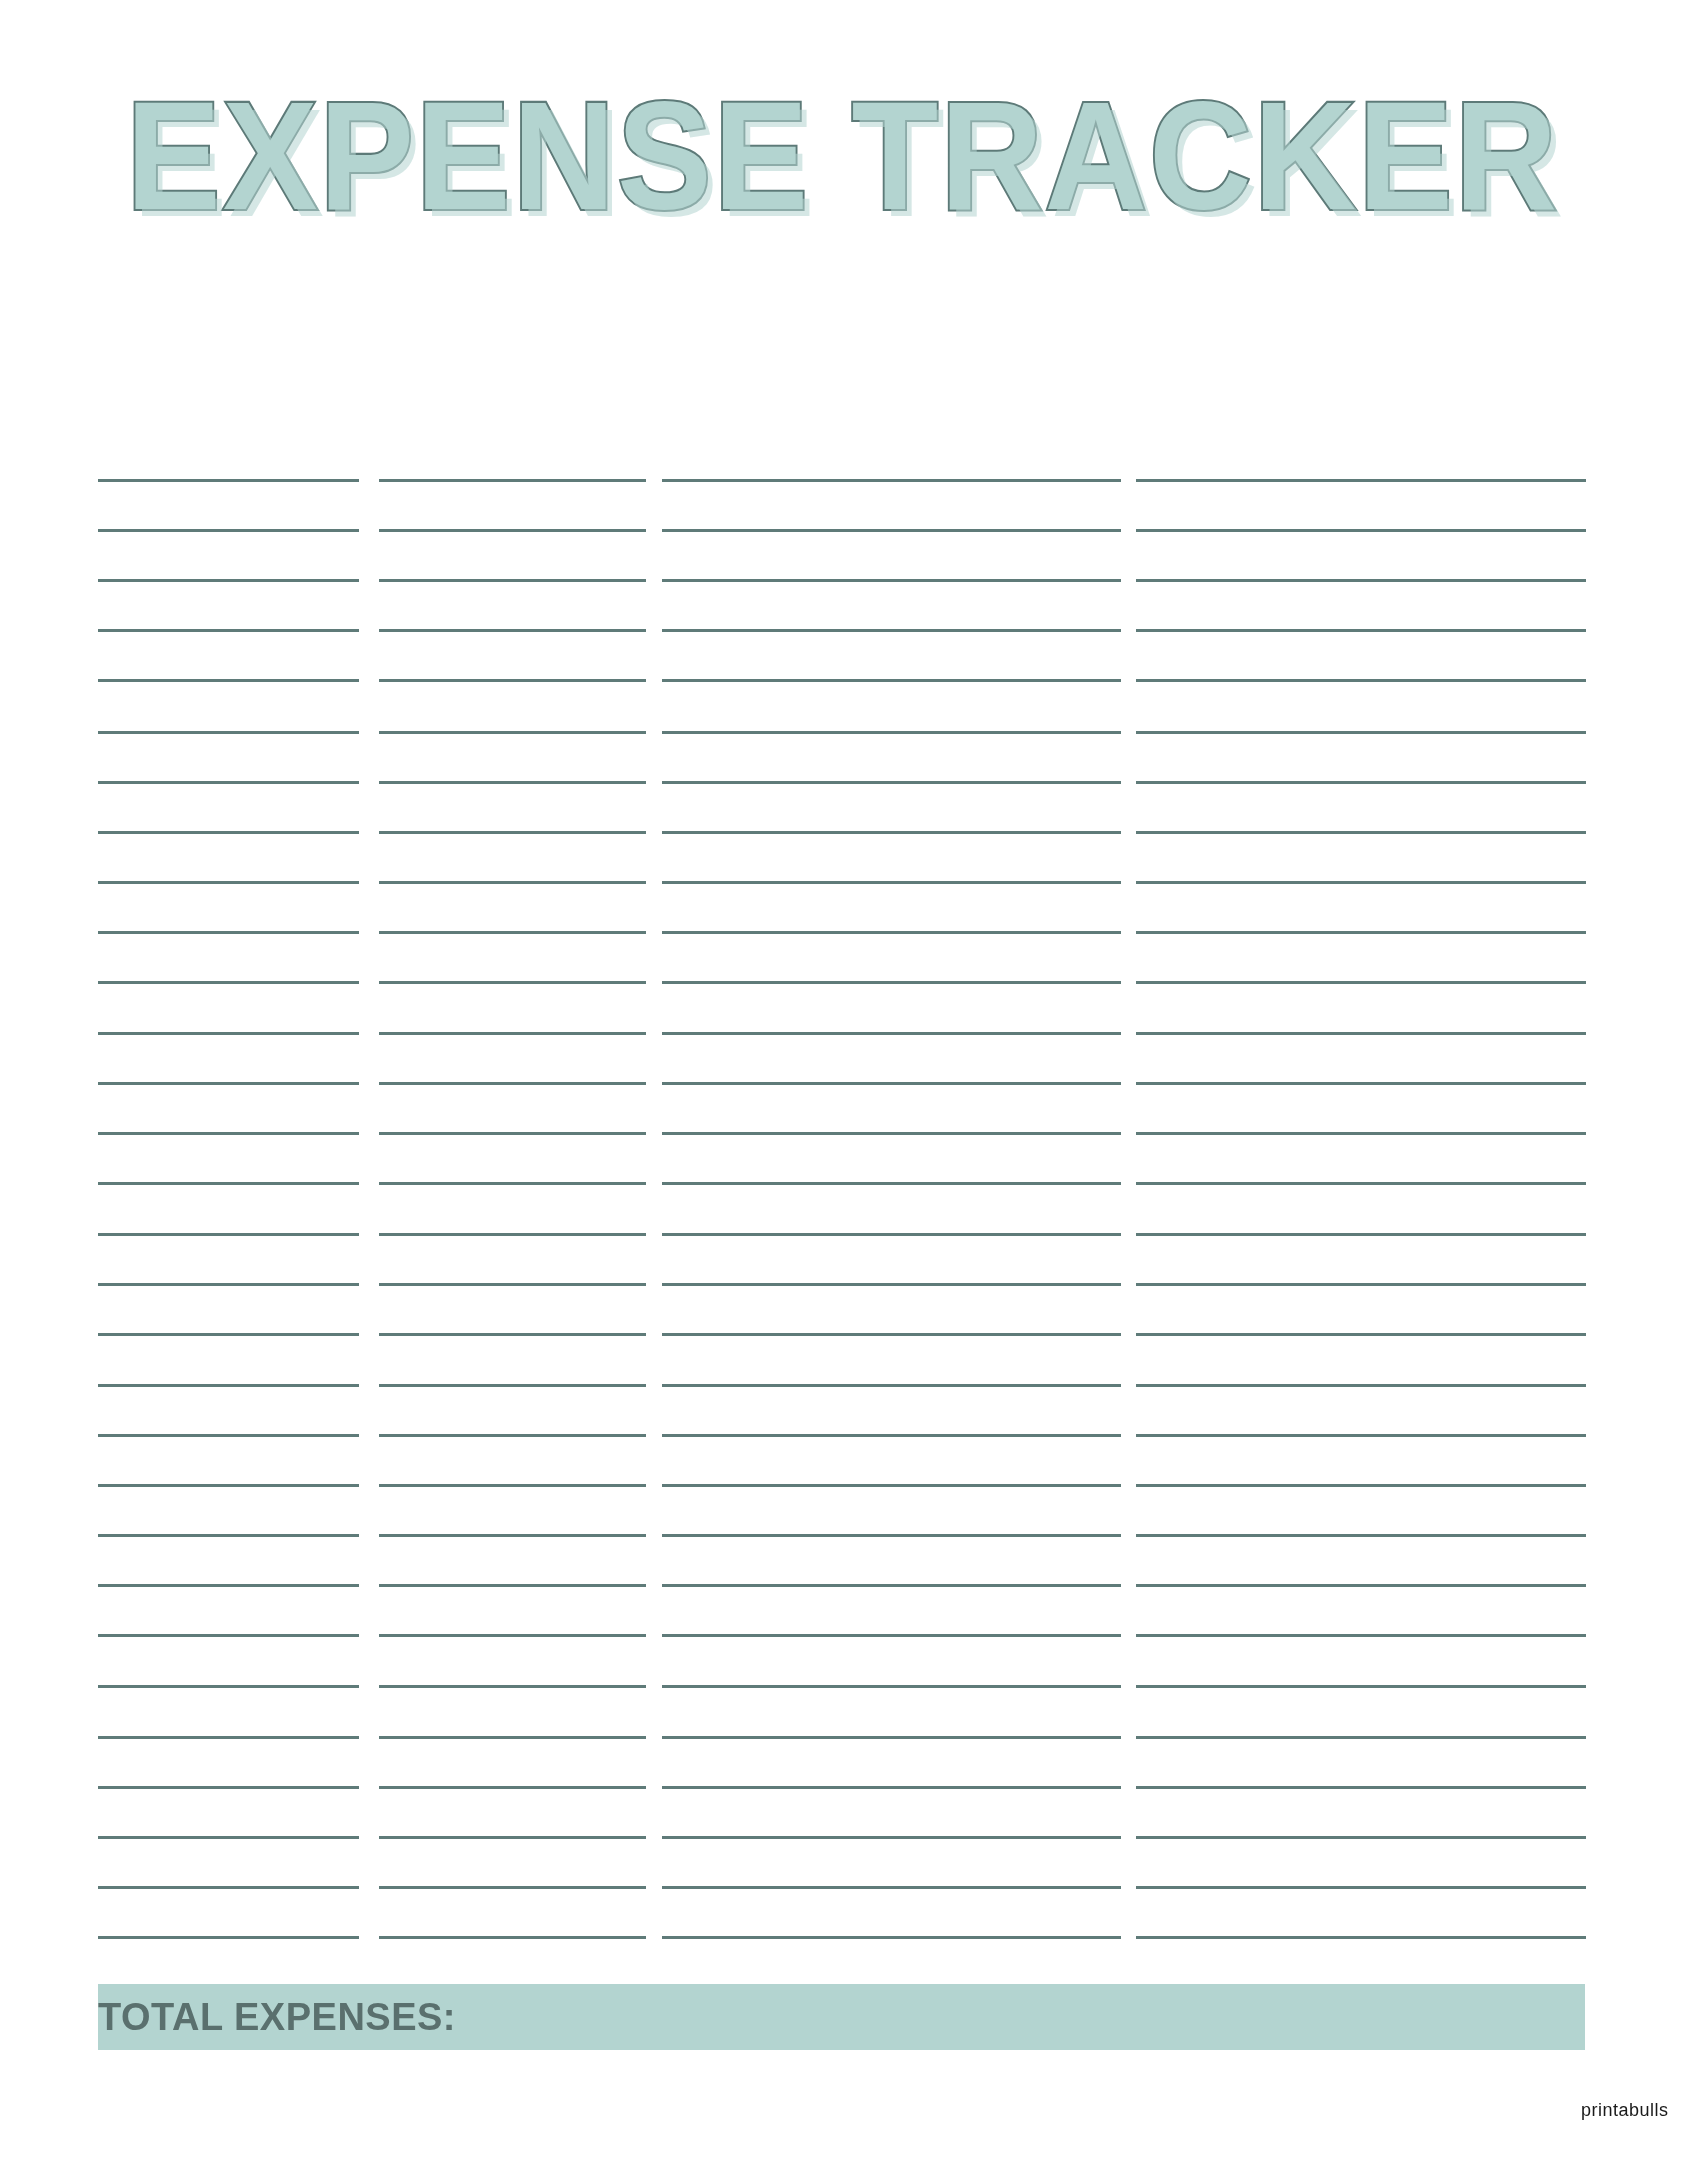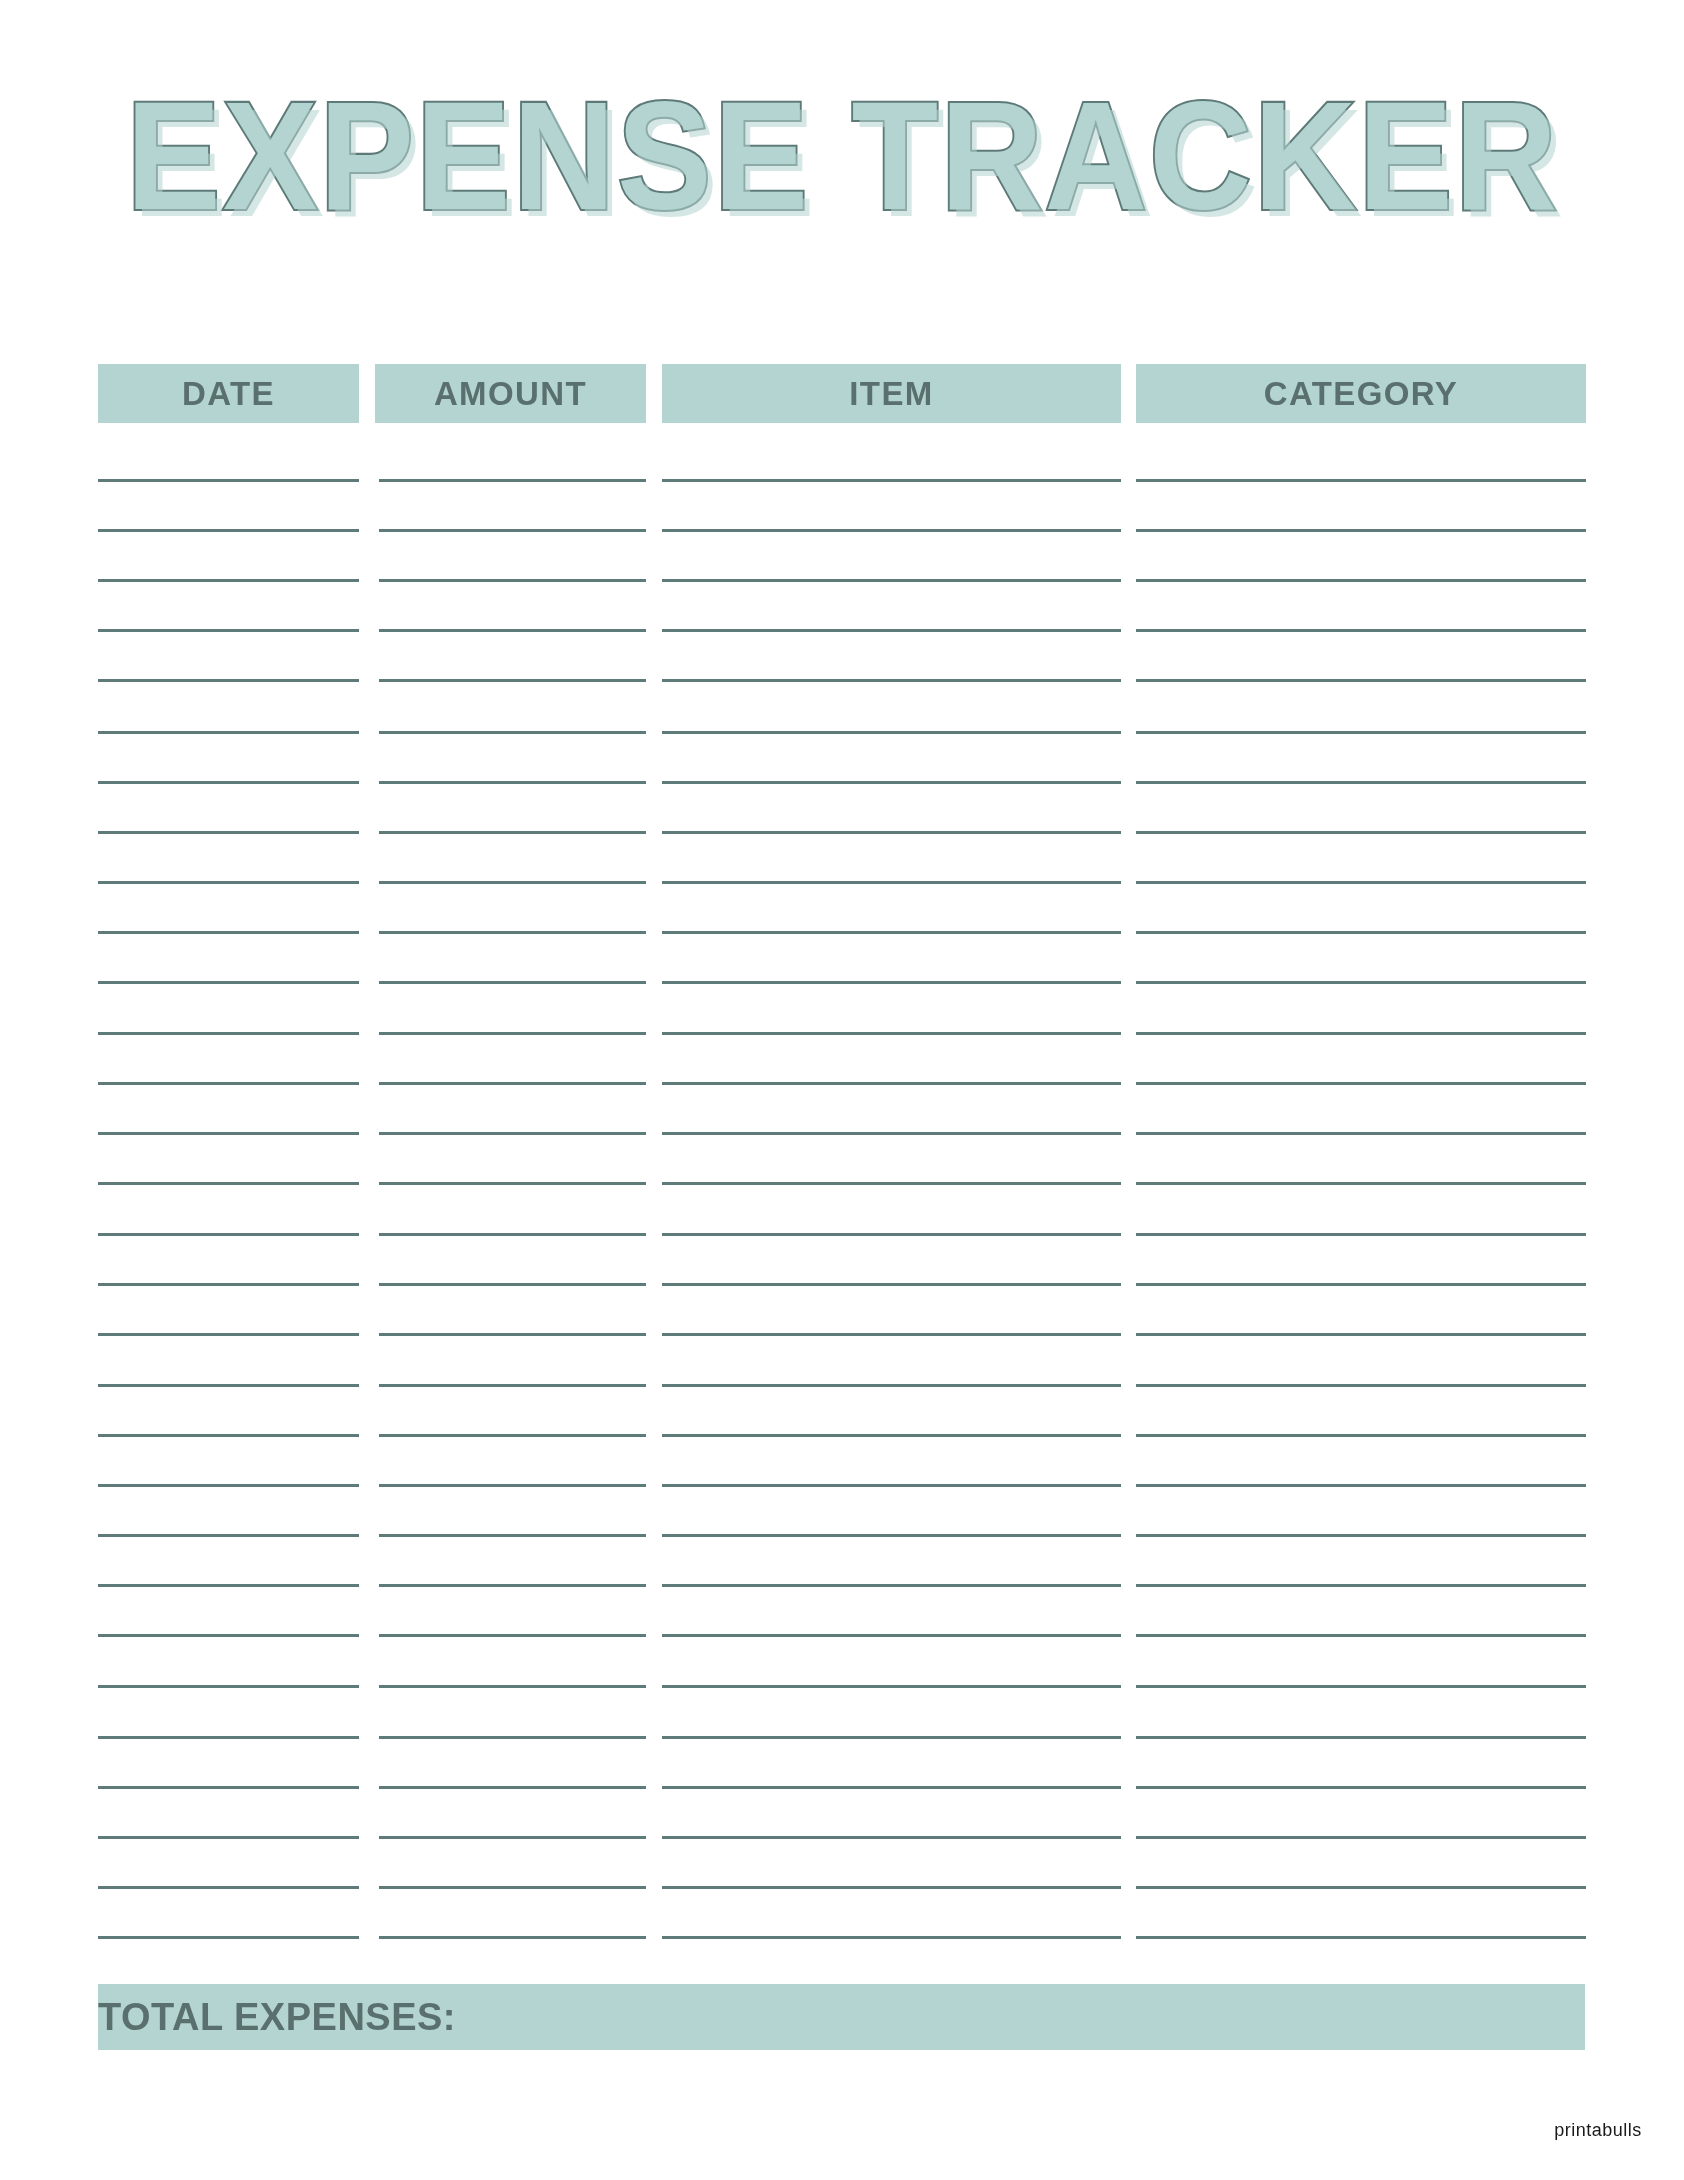--- a/index.html
+++ b/index.html
@@ -114,23 +114,22 @@
   }
 
   
   .logo {
     position: absolute;
     left: 1541px;
     top: 2080px;
     width: 114px;
     height: 59px;
     display: flex;
-    flex-direction: column;
     align-items: center;
-    justify-content: flex-end;
+    justify-content: space-between;
     gap: 40px;
   }
   .logo-dogs {
     display: block;
     width: 74px;
     height: 28px;
   }
   .logo-text {
     font-family: "Liberation Sans", sans-serif;
     font-size: 18px;
@@ -142,34 +141,20 @@
 </style>
 </head>
 <body>
 
 <div class="page">
 
   <div class="title-wrap">
     <div class="title">EXPENSE TRACKER</div>
   </div>
 
-  <div class="header-row">
-    <div class="hdr hdr-date">
-      <span class="hdr-label">DATE</span>
-    </div>
-    <div class="hdr hdr-amount">
-      <span class="hdr-label">AMOUNT</span>
-    </div>
-    <div class="hdr hdr-item">
-      <span class="hdr-label">ITEM</span>
-    </div>
-    <div class="hdr hdr-category">
-      <span class="hdr-label">CATEGORY</span>
-    </div>
-  </div>
 
   <div class="lines-area" id="lines-area">
       <div>
         <div class="rule col-date" style="top: 479px;"></div>
         <div class="rule col-amount" style="top: 479px;"></div>
         <div class="rule col-item" style="top: 479px;"></div>
         <div class="rule col-category" style="top: 479px;"></div>
       </div>
       <div>
         <div class="rule col-date" style="top: 529px;"></div>

